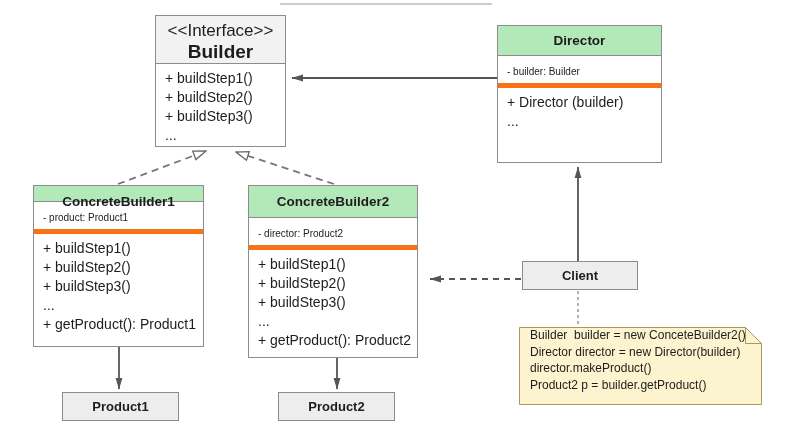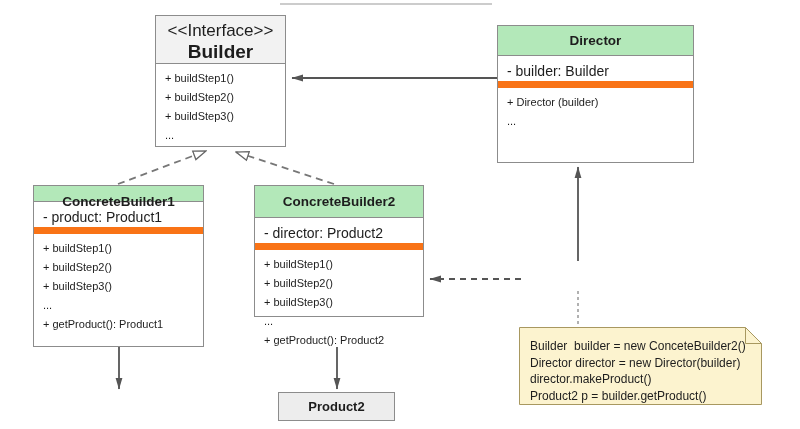--- a/index.html
+++ b/index.html
@@ -29,29 +29,29 @@
     text-align: center;
     border-bottom: 1px solid #8c8c8c;
     box-sizing: border-box;
   }
   .uml-header.green { background: #b3e8b9; }
   .uml-header.gray  { background: #f2f2f2; }
   .stereotype { font-size: 17px; font-weight: 400; padding-top: 5px; }
   .class-name  { font-size: 19px; font-weight: 700; }
   .name-only   { font-size: 13.5px; font-weight: 700; line-height: 30px; }
   .uml-attrs {
-    border-bottom: 7px solid #f97316;
-    box-sizing: border-box;
-    font-size: 14px;
+    border-bottom: 5px solid #f97316;
+    box-sizing: border-box;
+    font-size: 10px;
     padding: 6px 4px 0 9px;
     line-height: 19px;
   }
   .uml-methods {
     box-sizing: border-box;
-    font-size: 11px;
+    font-size: 14px;
     padding: 5px 4px 0 9px;
     line-height: 19px;
   }
   .m-line { white-space: pre; }
   .simple-box {
     position: absolute;
     background: #ededed;
     border: 1px solid #8c8c8c;
     z-index: 2;
     box-sizing: border-box;
@@ -63,21 +63,21 @@
     position: absolute;
     left: 519px; top: 327px;
     width: 243px; height: 78px;
     z-index: 2;
   }
   .note svg { position: absolute; left: 0; top: 0; }
   .note-text {
     position: absolute;
     left: 0; top: 0;
     width: 243px; height: 70px;
-    padding: 11px 0 0 11px;
+    padding: 0 0 0 11px;
     box-sizing: border-box;
     font-size: 12px;
     line-height: 16.5px;
     color: #1d1d1d;
   }
   .note-line { white-space: pre; }
 </style>
 </head>
 <body>
 
@@ -118,21 +118,21 @@
       <div class="class-name">Builder</div>
     </div>
     <div class="uml-methods">
       <div class="m-line">+ buildStep1()</div>
       <div class="m-line">+ buildStep2()</div>
       <div class="m-line">+ buildStep3()</div>
       <div class="m-line">...</div>
     </div>
   </div>
 
-  <div class="uml-class" style="left:497px; top:25px; width:197px; height:138px;">
+  <div class="uml-class" style="left:497px; top:25px; width:165px; height:138px;">
     <div class="uml-header green" style="height:30px;">
       <div class="name-only">Director</div>
     </div>
     <div class="uml-attrs" style="height:32px;">
       <div class="m-line">- builder: Builder</div>
     </div>
     <div class="uml-methods">
       <div class="m-line">+ Director (builder)</div>
       <div class="m-line">...</div>
     </div>
@@ -147,37 +147,43 @@
     </div>
     <div class="uml-methods">
       <div class="m-line">+ buildStep1()</div>
       <div class="m-line">+ buildStep2()</div>
       <div class="m-line">+ buildStep3()</div>
       <div class="m-line">...</div>
       <div class="m-line">+ getProduct(): Product1</div>
     </div>
   </div>
 
-  <div class="uml-class" style="left:254px; top:185px; width:170px; height:132px;">
+  <div class="uml-class" style="left:248px; top:185px; width:170px; height:173px;">
     <div class="uml-header green" style="height:32px;">
       <div class="name-only" style="line-height:32px;">ConcreteBuilder2</div>
     </div>
     <div class="uml-attrs" style="height:32px;">
       <div class="m-line">- director: Product2</div>
     </div>
     <div class="uml-methods">
       <div class="m-line">+ buildStep1()</div>
       <div class="m-line">+ buildStep2()</div>
       <div class="m-line">+ buildStep3()</div>
       <div class="m-line">...</div>
       <div class="m-line">+ getProduct(): Product2</div>
     </div>
   </div>
 
-
+  <div class="simple-box" style="left:522px; top:261px; width:116px; height:29px; line-height:27px;">
+    <span>Client</span>
+  </div>
+
+  <div class="simple-box" style="left:62px; top:392px; width:117px; height:29px; line-height:27px;">
+    <span>Product1</span>
+  </div>
 
   <div class="simple-box" style="left:278px; top:392px; width:117px; height:29px; line-height:27px;">
     <span>Product2</span>
   </div>
 
   <div class="note">
     <svg width="243" height="78" viewBox="0 0 243 78" xmlns="http://www.w3.org/2000/svg">
       <path d="M0.5,0.5 L226.5,0.5 L242.5,16.5 L242.5,77.5 L0.5,77.5 Z" fill="#fcf3cf" stroke="#a89860" stroke-width="1"></path>
       <path d="M226.5,0.5 L226.5,16.5 L242.5,16.5" fill="none" stroke="#a89860" stroke-width="1"></path>
     </svg>

